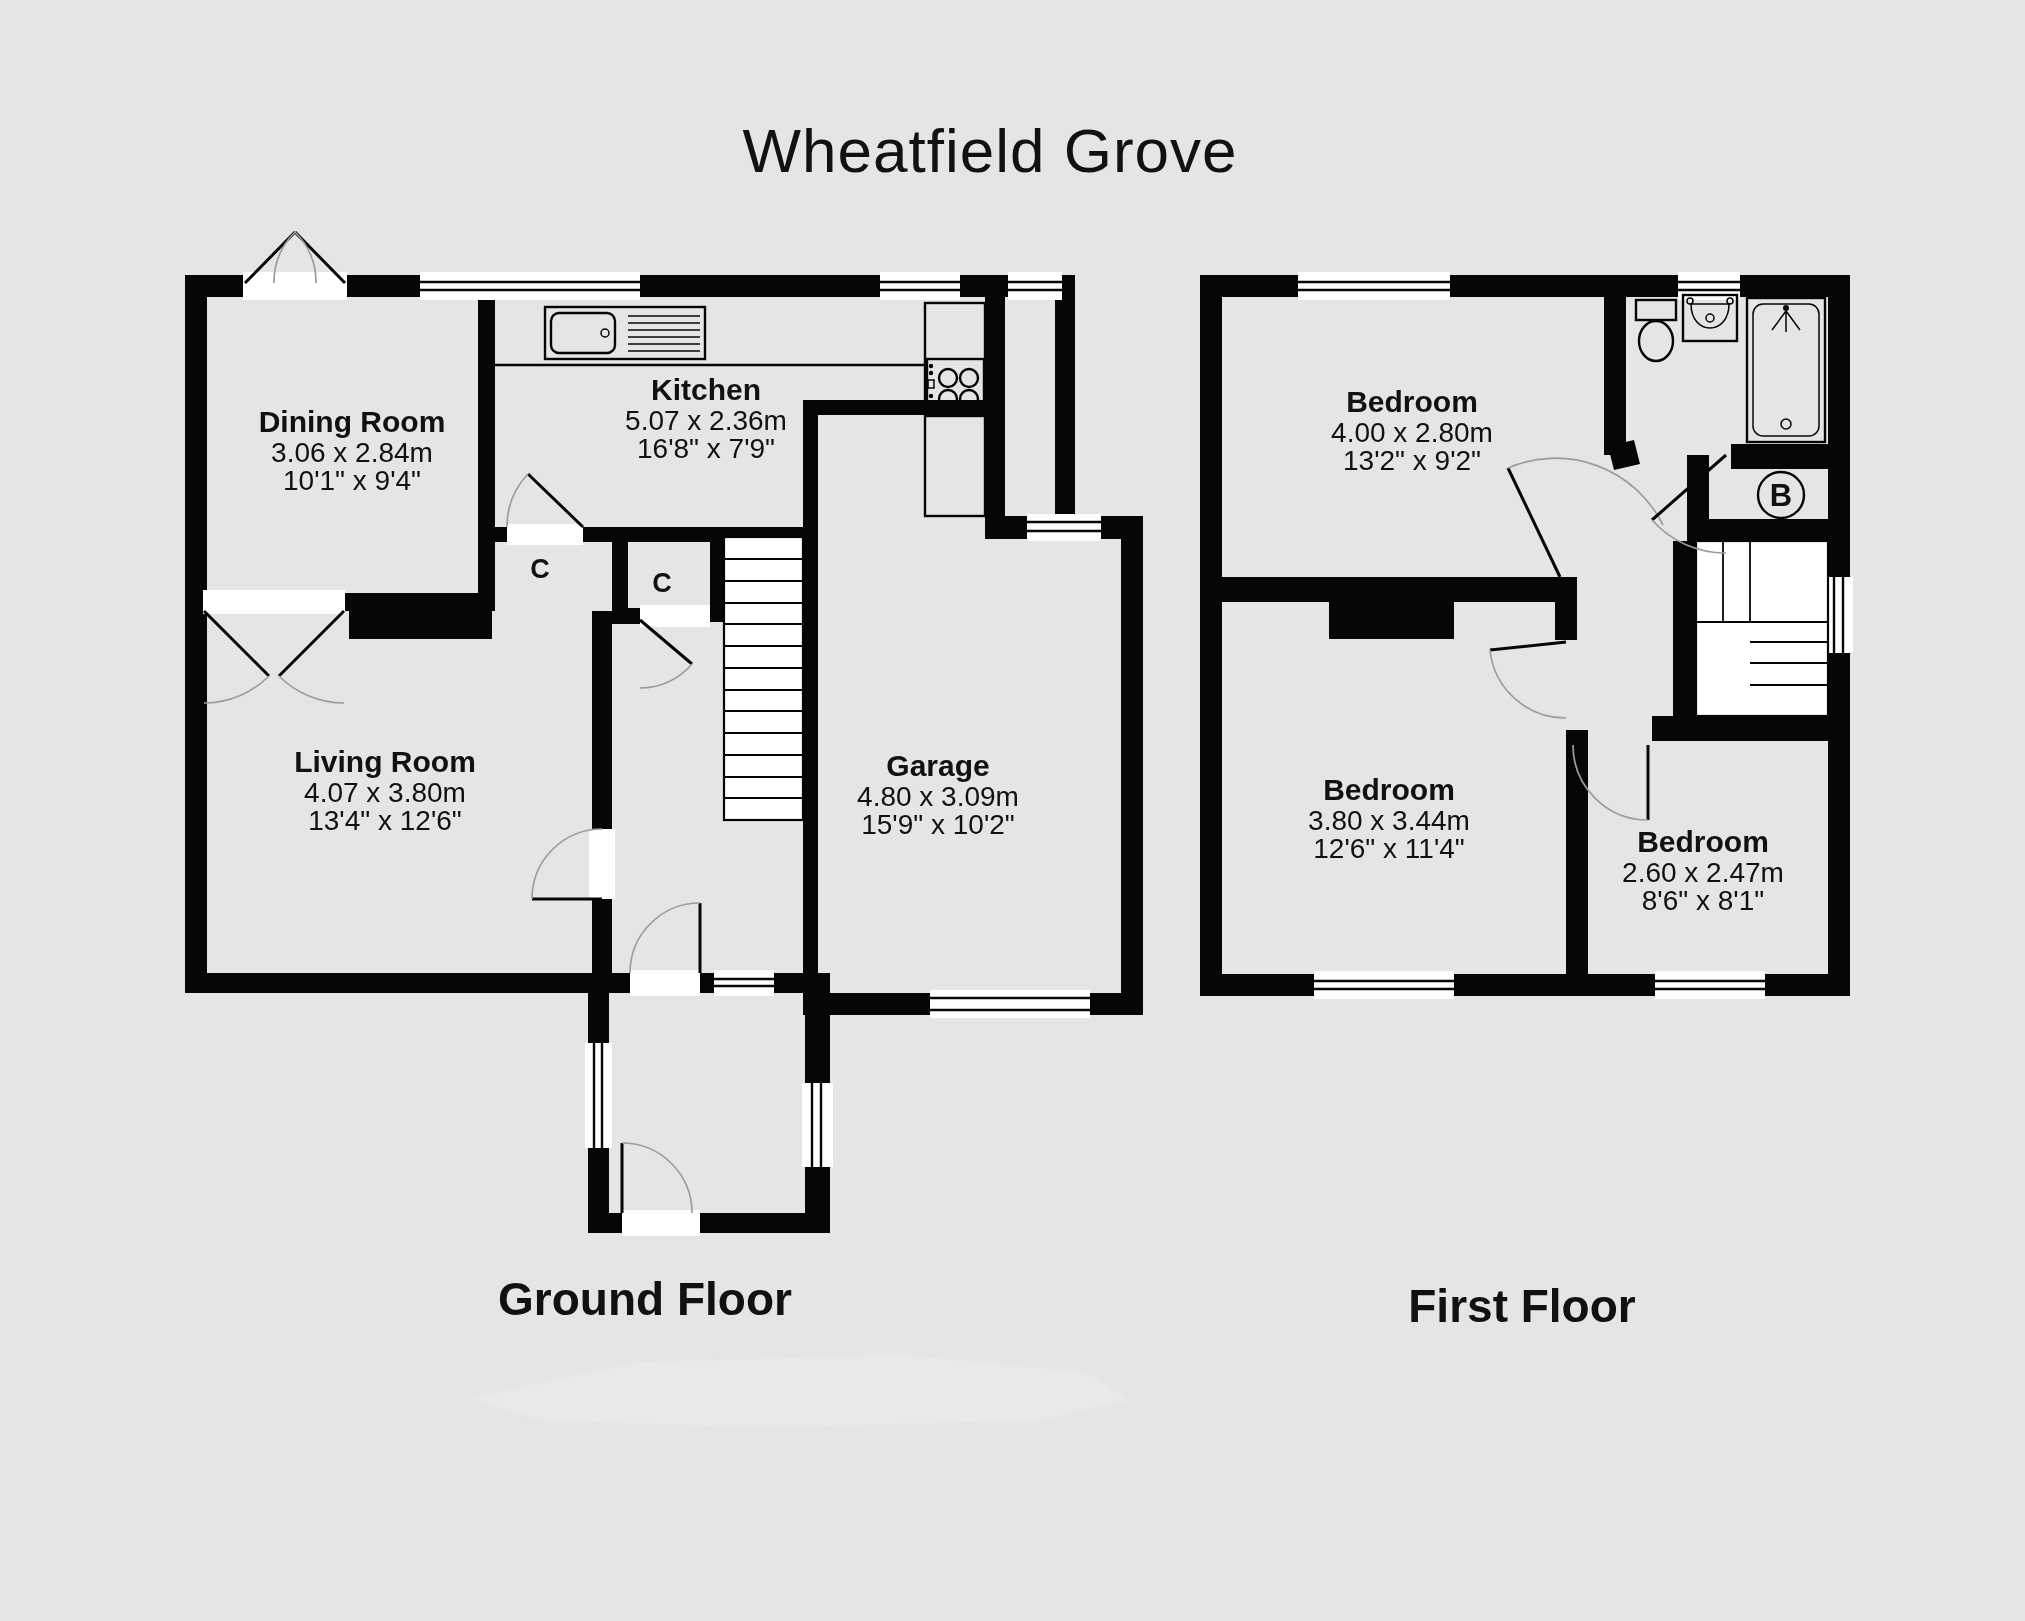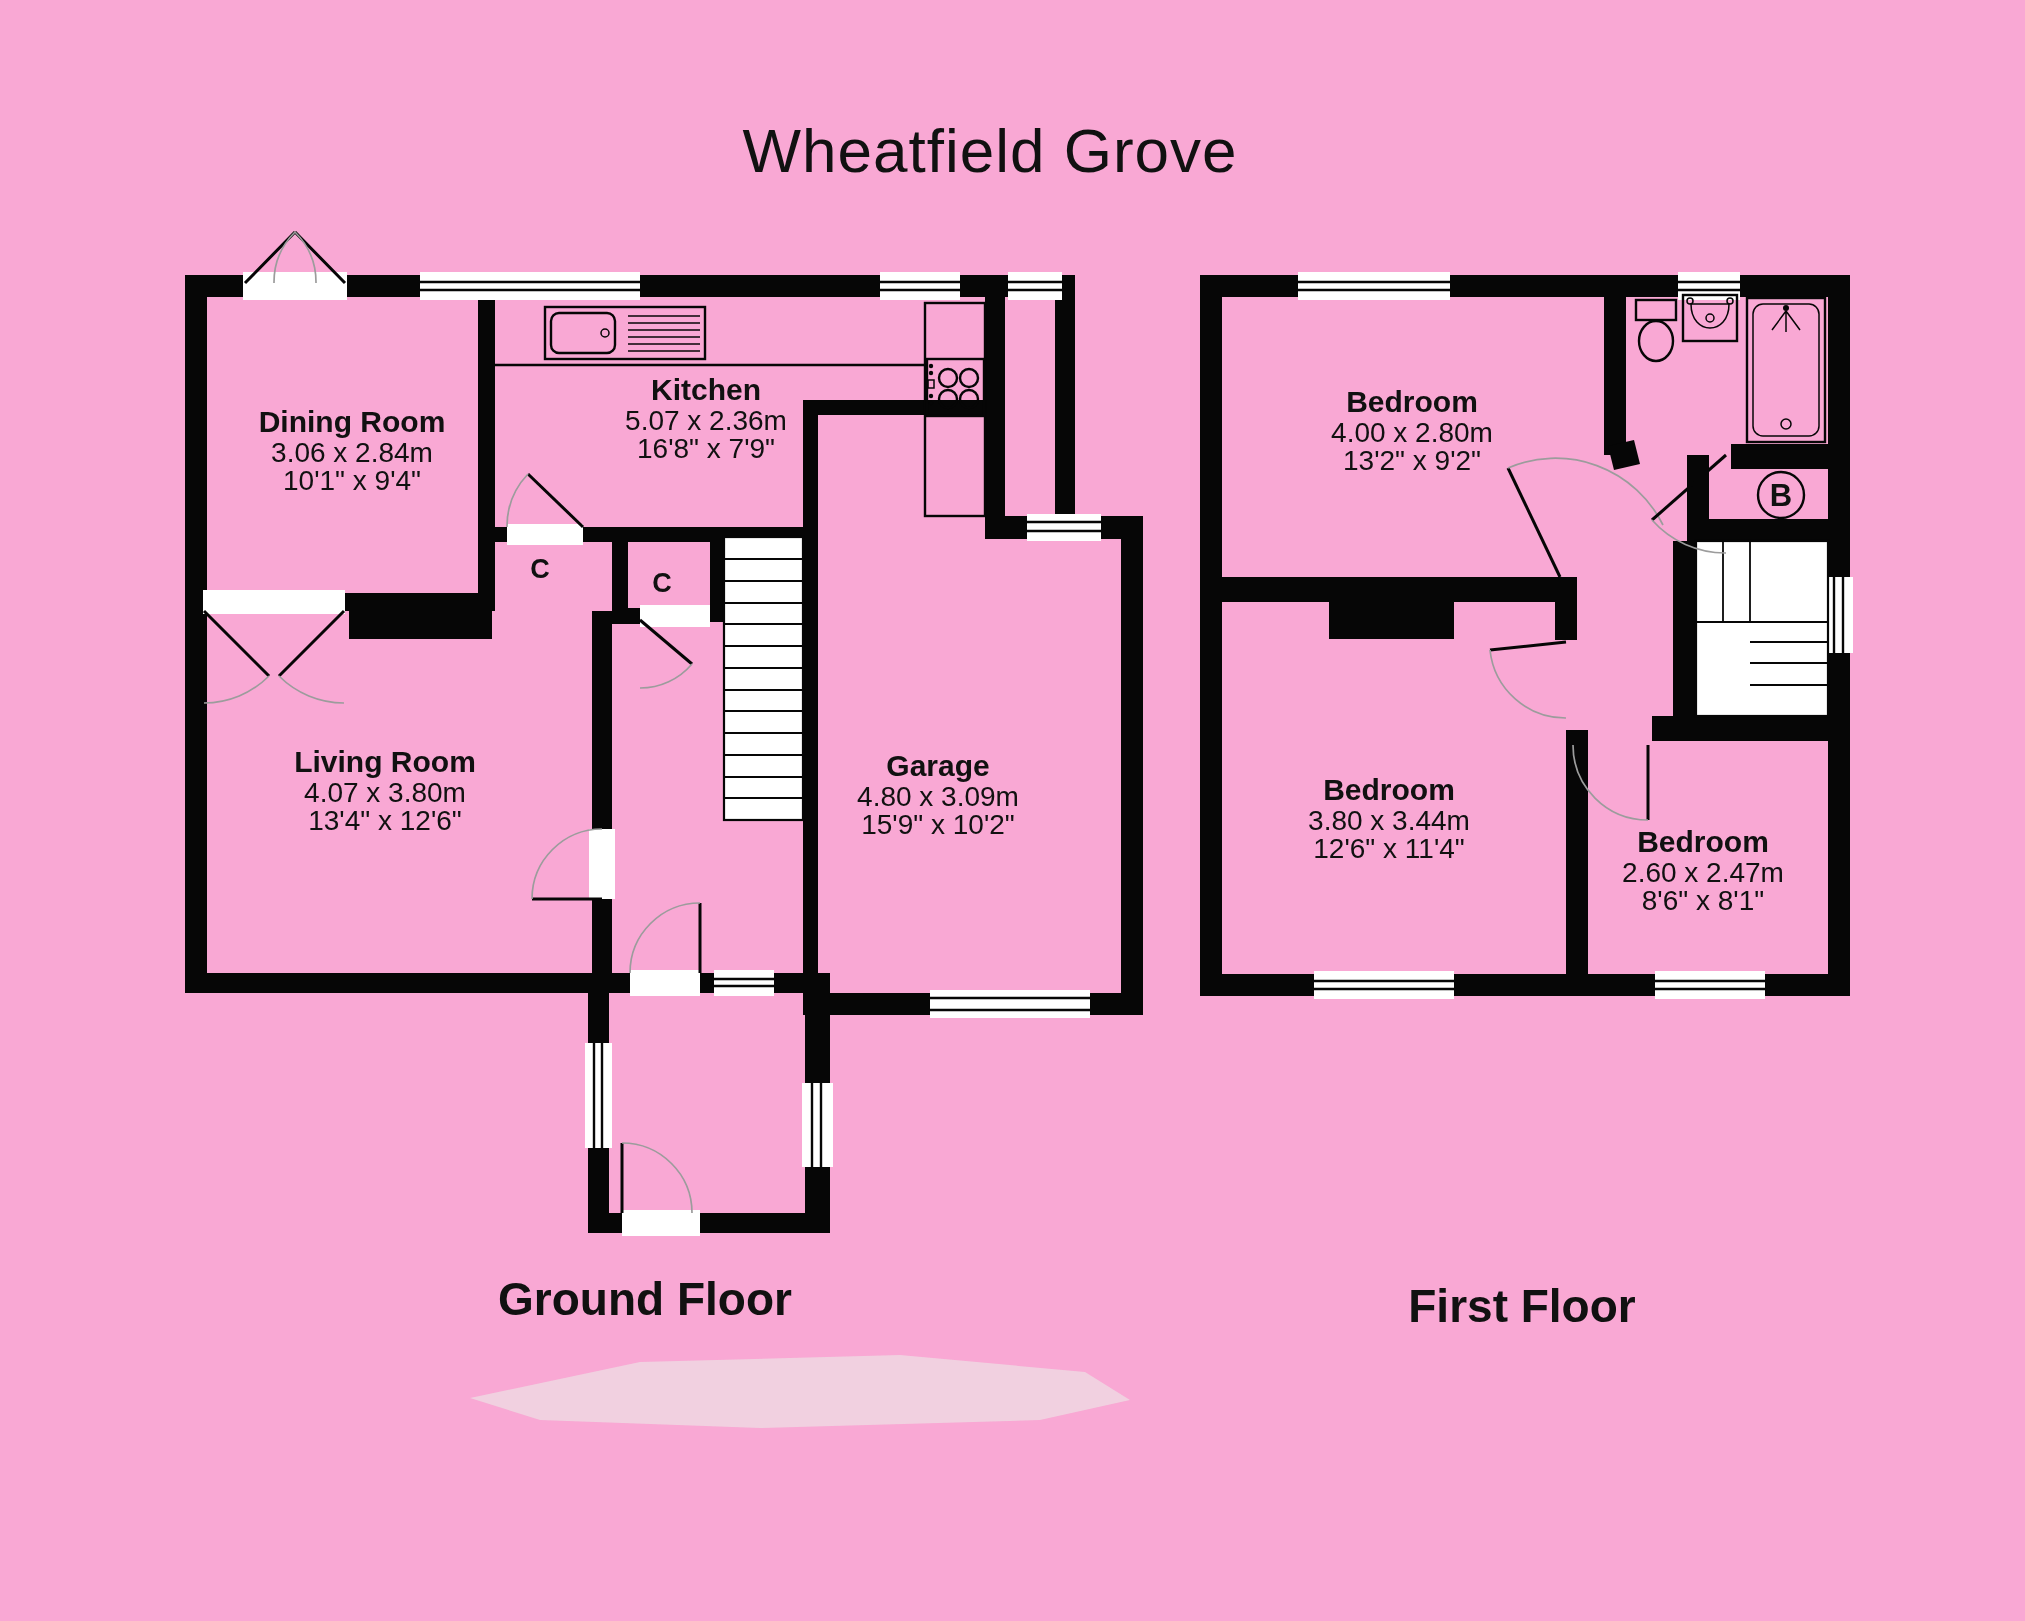--- a/index.html
+++ b/index.html
@@ -1,16 +1,16 @@
 <!DOCTYPE html>
 <html><head>
 <meta charset="utf-8">
 <style>
   html,body{margin:0;padding:0;background:#ffffff;}
-  .page{position:relative;width:2025px;height:1621px;background:#f9a8d4;overflow:hidden;
+  .page{position:relative;width:2025px;height:1621px;background:#e5e5e5;overflow:hidden;
         font-family:"Liberation Sans", sans-serif;}
   svg{position:absolute;left:0;top:0;}
   text{fill:#111111;}
   .title{font-size:62px;font-weight:400;letter-spacing:1px;}
   .floorlabel{font-size:46px;font-weight:700;}
   .roomname{font-size:30px;font-weight:700;}
   .roomdim{font-size:28px;font-weight:400;}
   .closet{font-size:27px;font-weight:700;}
   .boiler{font-size:31px;font-weight:700;}
   .wall{fill:#060606;}

